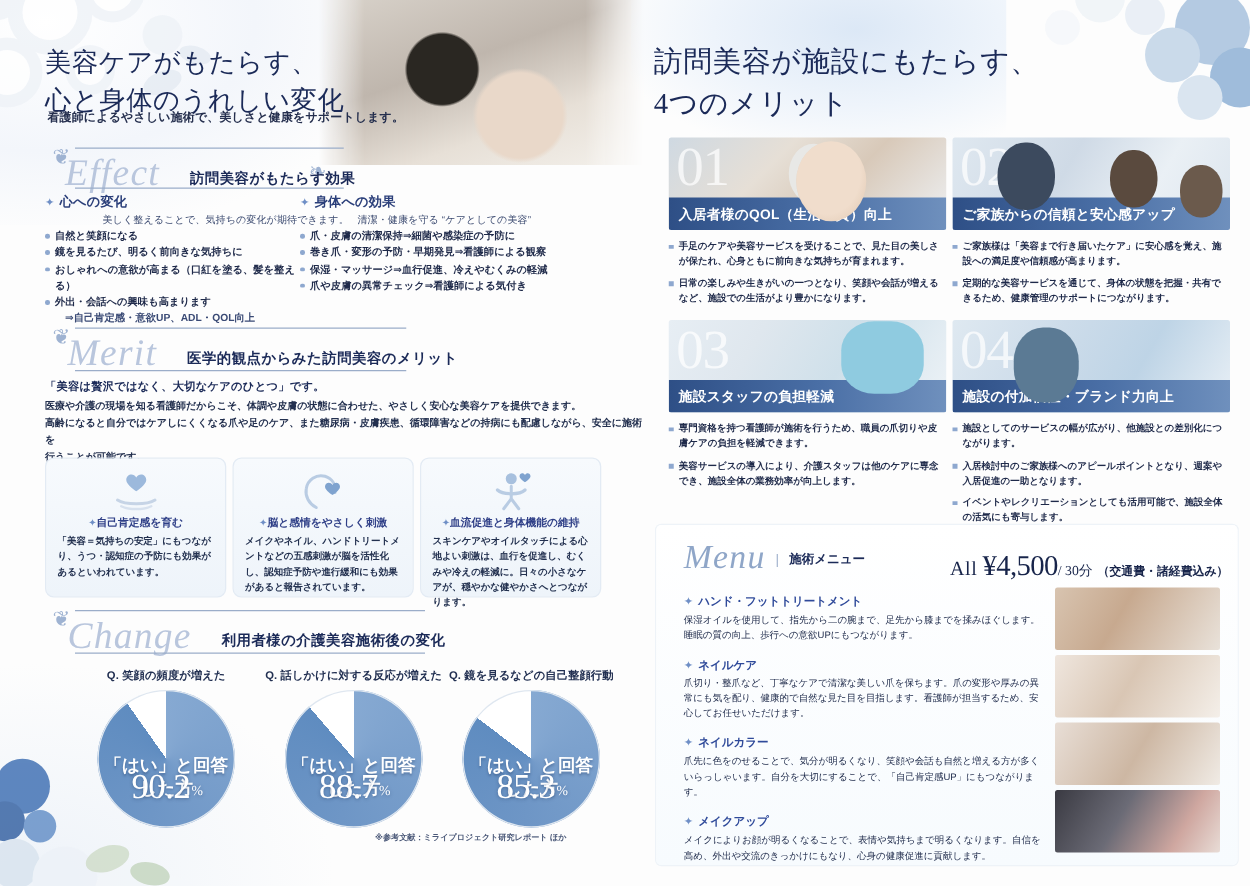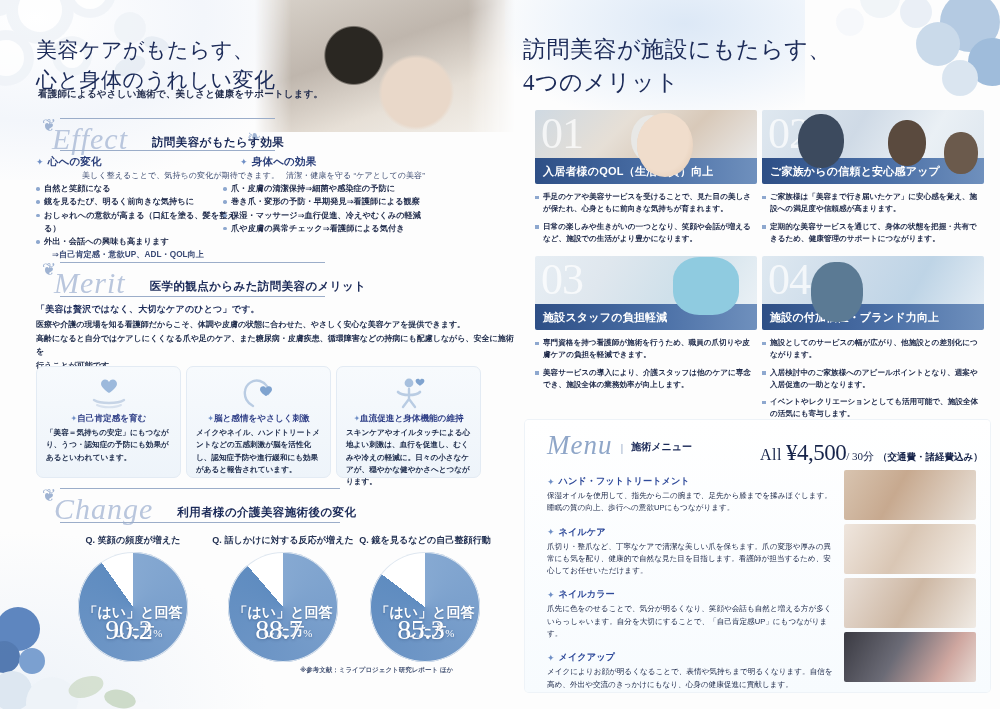--- a/index.html
+++ b/index.html
@@ -279,21 +279,21 @@
     <li>おしゃれへの意欲が高まる（口紅を塗る、髪を整える）</li>
     <li>外出・会話への興味も高まります</li>
     <li class="sub hl">⇒自己肯定感・意欲UP、ADL・QOL向上</li>
   </ul>
 
   <div class="col-head" style="left:240px;top:155px;">
     <span class="diamond">✦</span>
     <span>身体への効果</span>
   </div>
   <div class="col-note" style="left:240px;top:170px;">清潔・健康を守る “ケアとしての美容”</div>
-  <ul class="bul" style="left:223px;top:182px;width:255px;">
+  <ul class="bul" style="left:240px;top:182px;width:255px;">
     <li>爪・皮膚の清潔保持⇒細菌や感染症の予防に</li>
     <li>巻き爪・変形の予防・早期発見⇒看護師による観察</li>
     <li>保湿・マッサージ⇒血行促進、冷えやむくみの軽減</li>
     <li>爪や皮膚の異常チェック⇒看護師による気付き</li>
   </ul>
 
   <div class="rule" style="left:60px;top:262px;width:265px;"></div>
   <div class="orn" style="left:42px;top:261px;">❦</div>
   <div class="script-head" style="left:54px;top:268px;">
     <span class="script-word">Merit</span>

